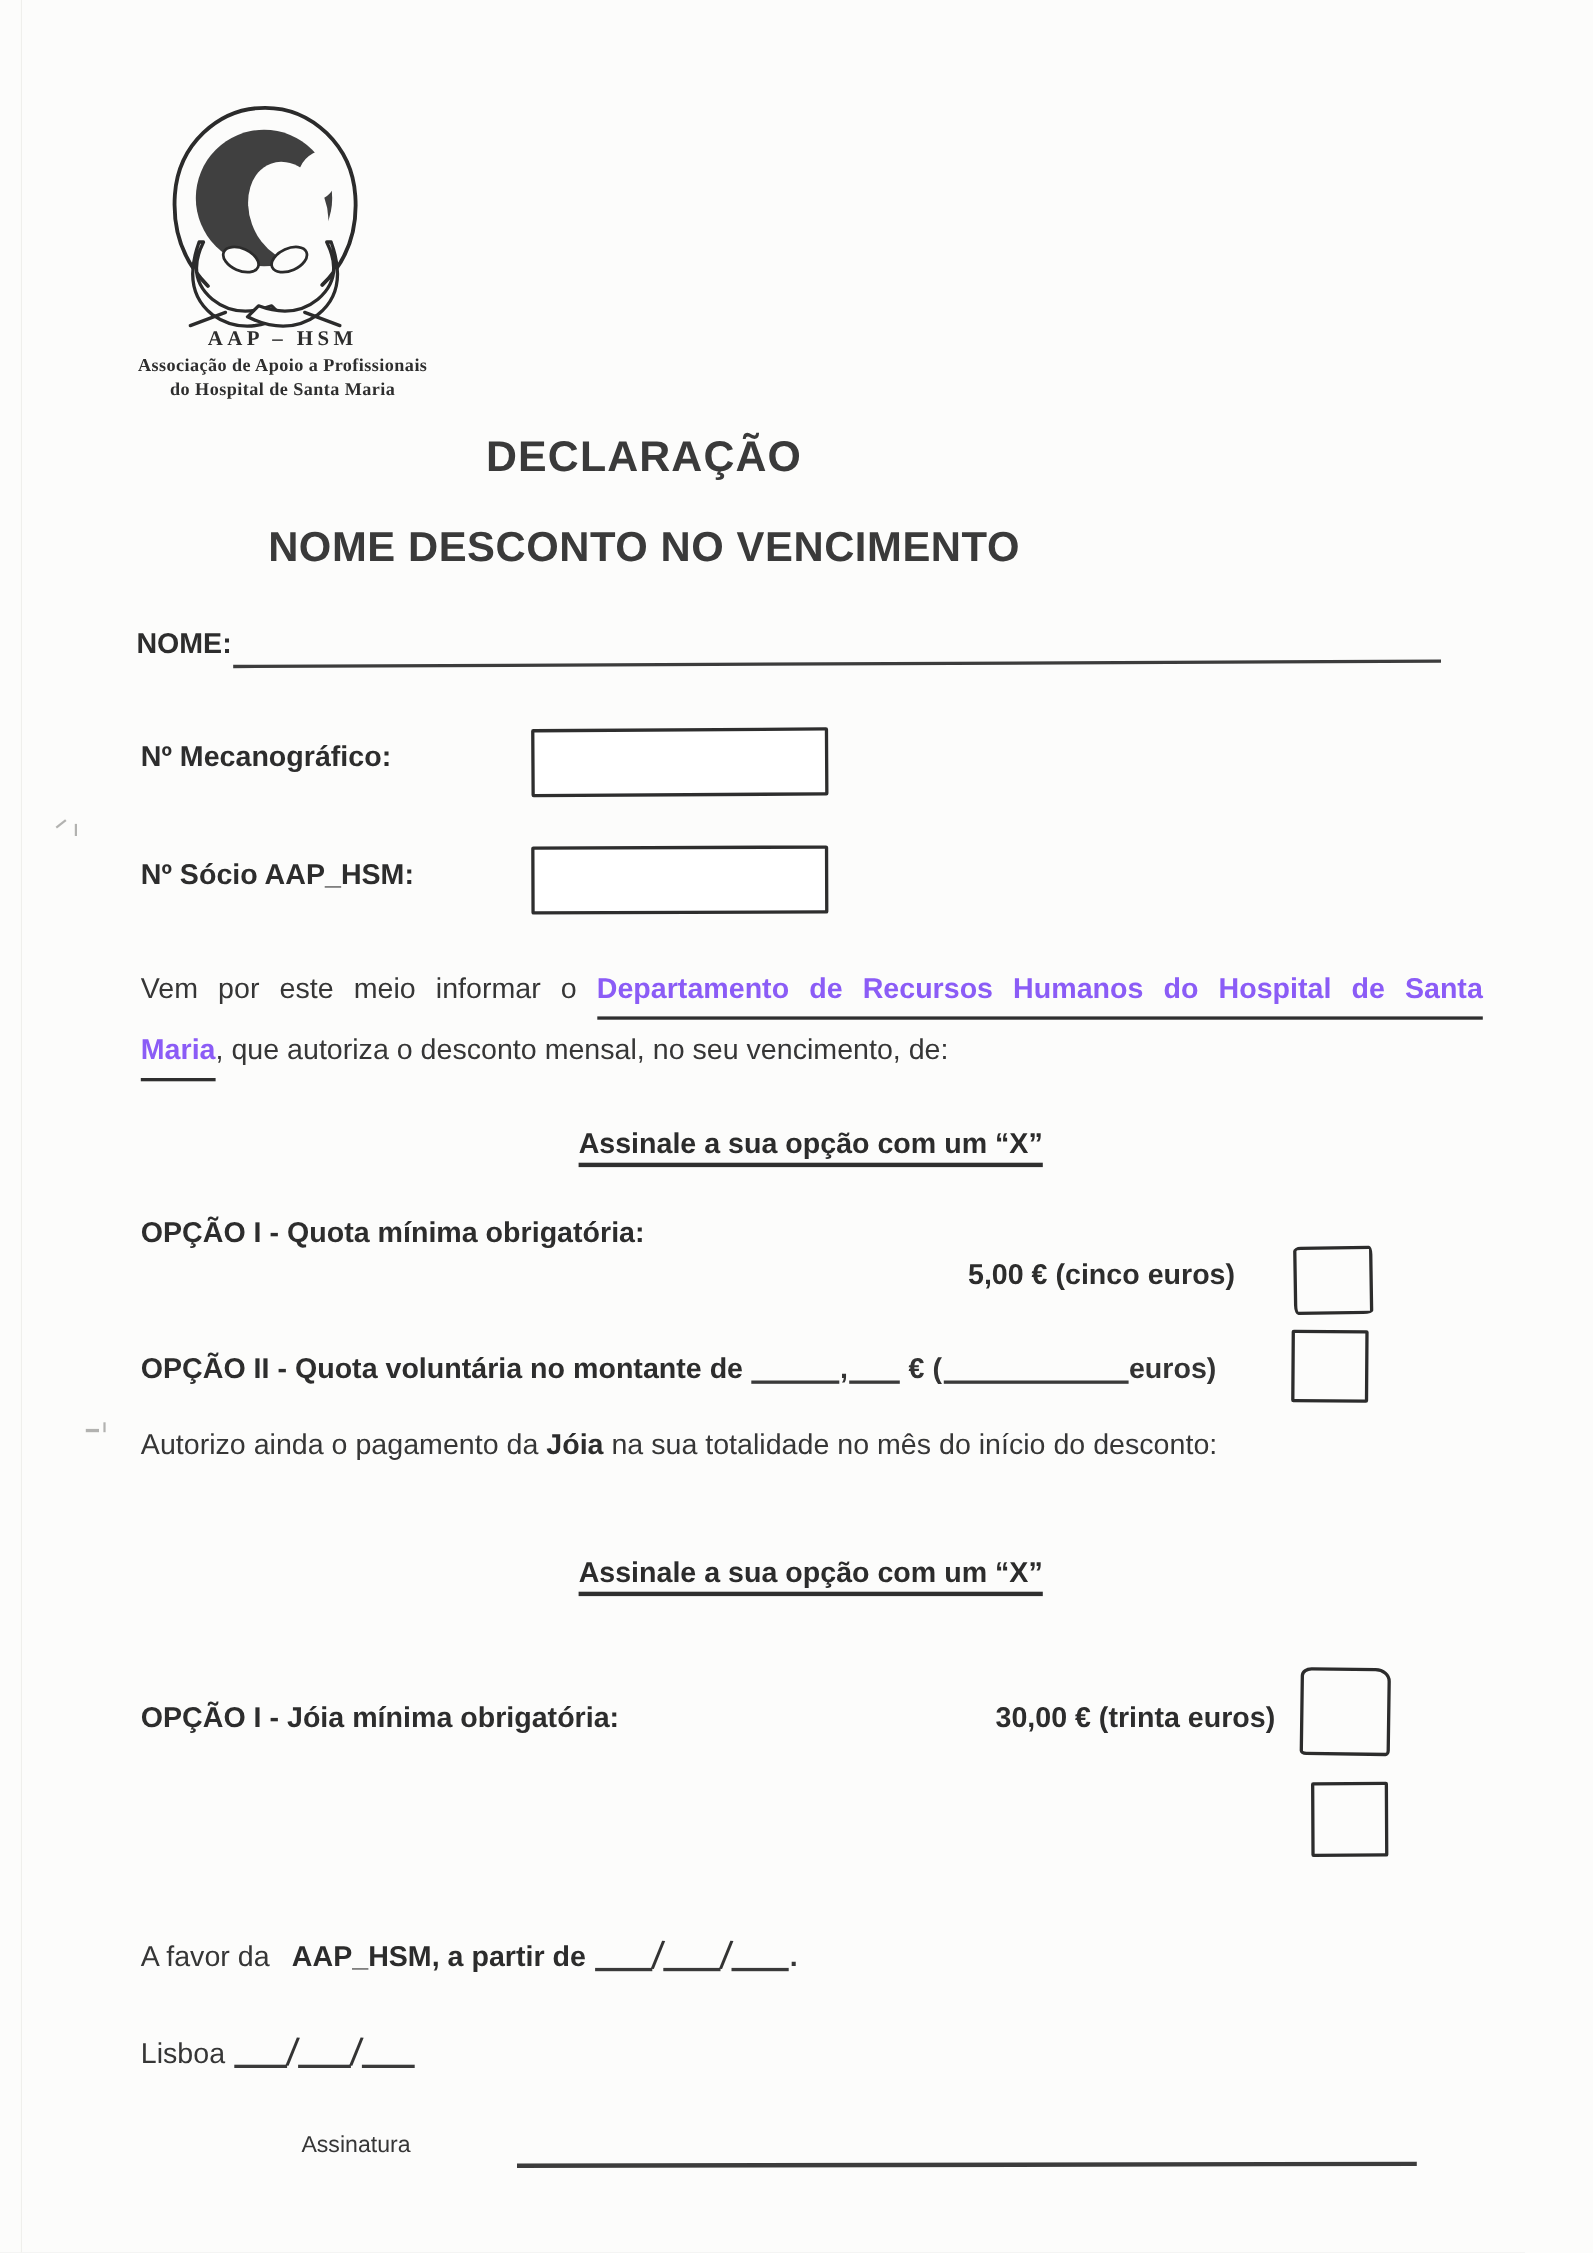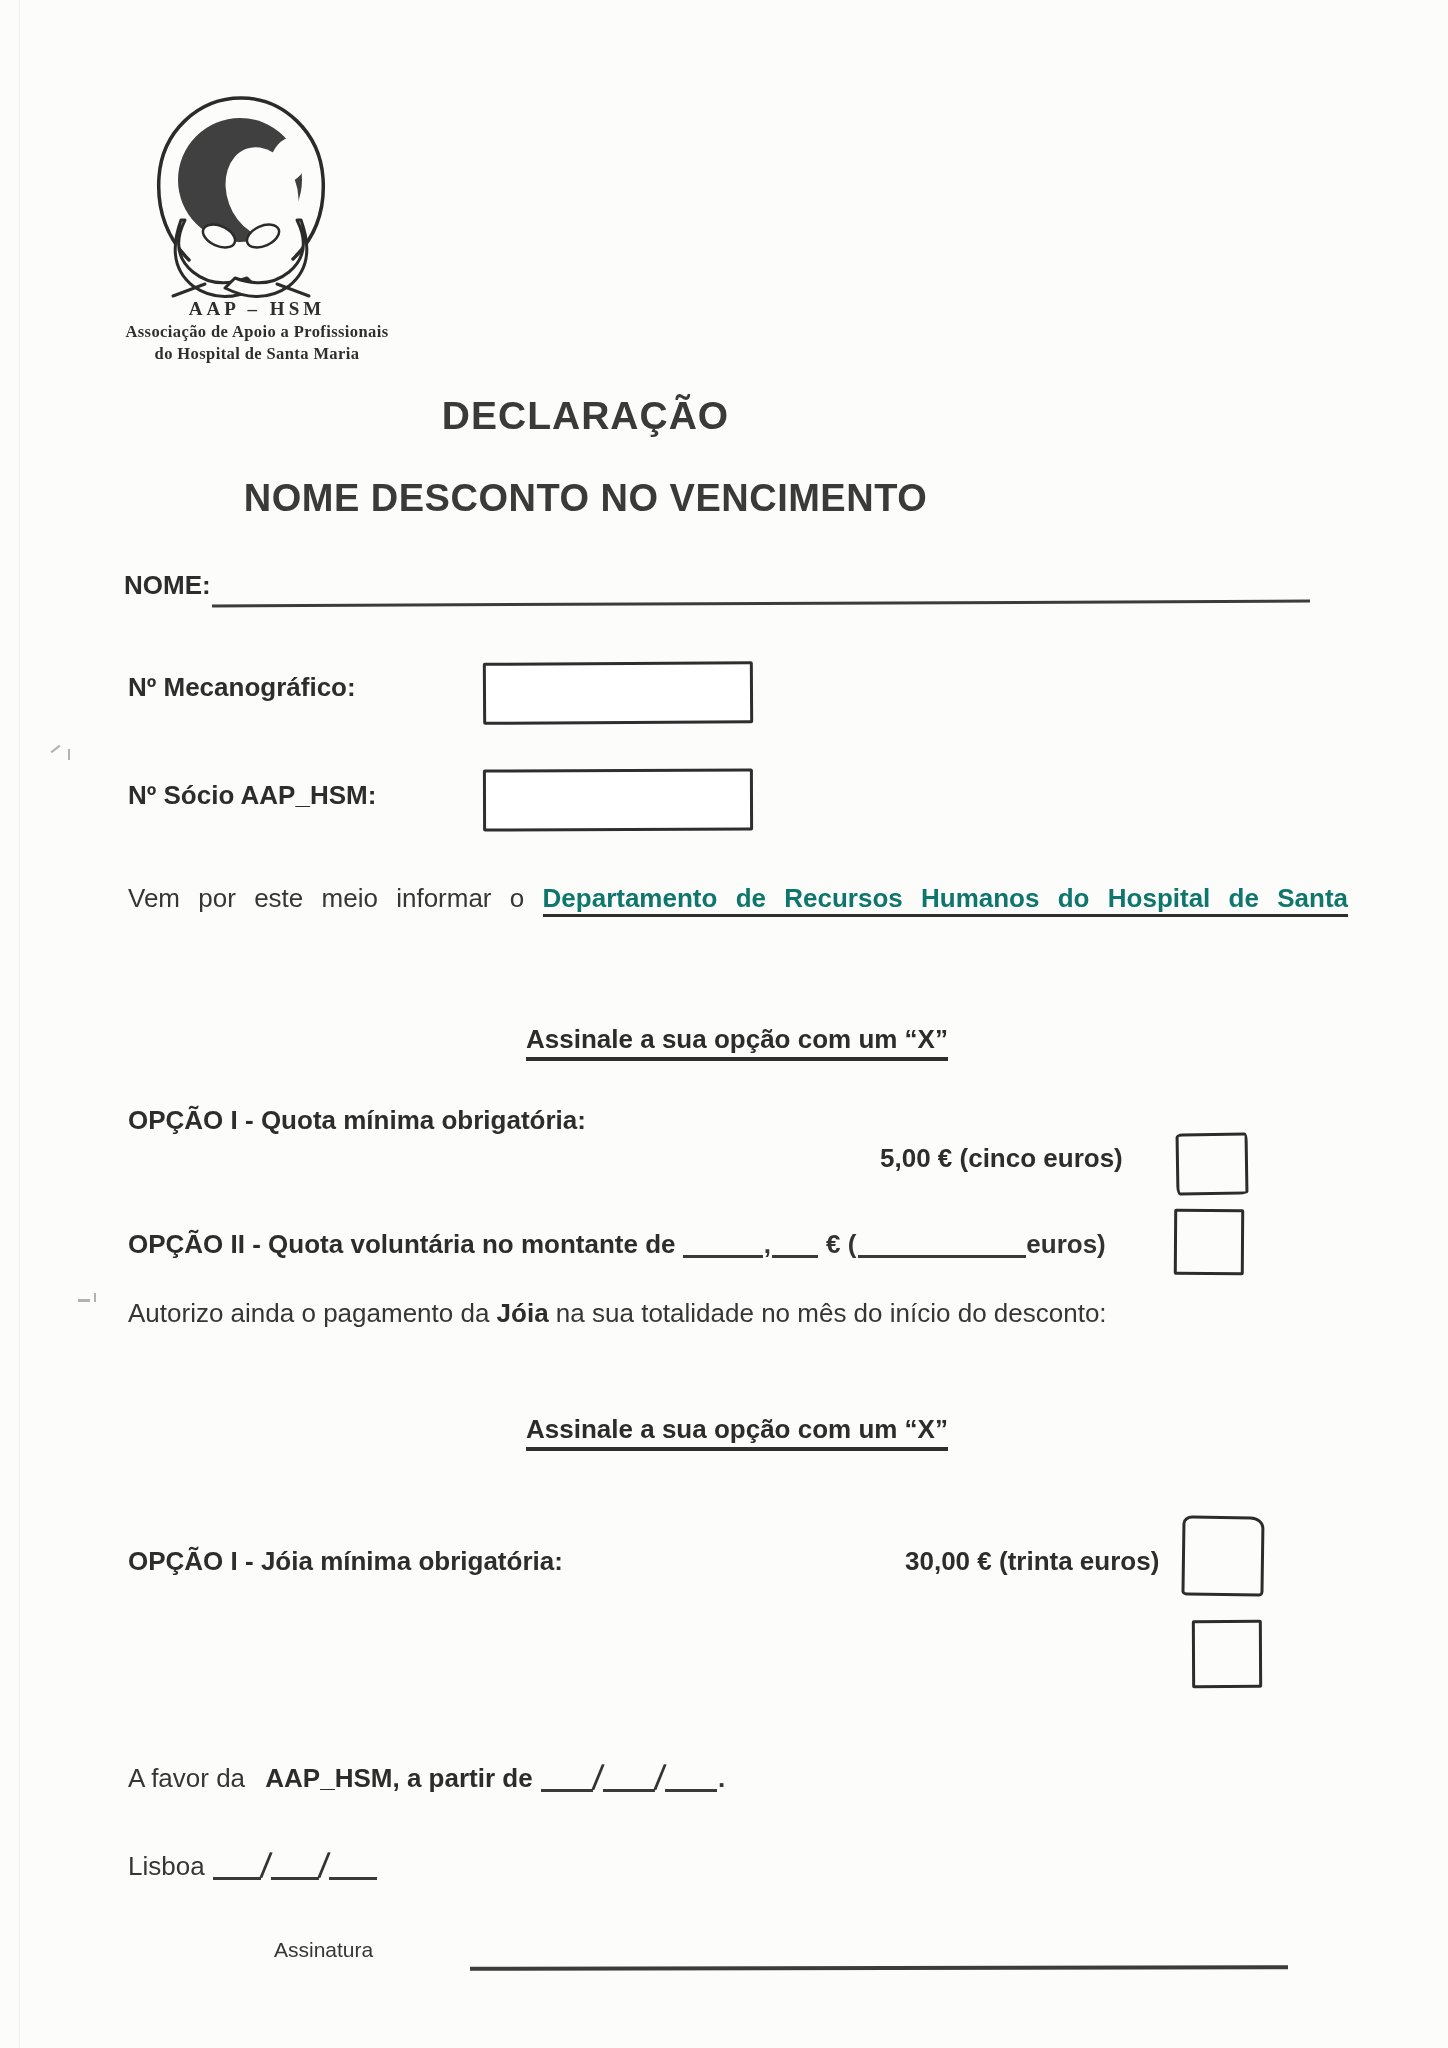--- a/index.html
+++ b/index.html
@@ -19,21 +19,21 @@
   }
   .org-abbr {font-size:19px; letter-spacing:4px; line-height:25px;}
   .org-name {font-size:16.5px; line-height:22px; letter-spacing:0.4px;}
   
   .title-block {left:118px; width:935px; text-align:center; font-weight:bold; color:#3a3a3a;}
   .page-title    {top:394px; font-size:39px; letter-spacing:1px;}
   .page-subtitle {top:477px; font-size:38px; letter-spacing:0.5px;}
   
   .lbl  {font-weight:bold; font-size:26px; color:#2d2d2d; white-space:nowrap;}
   .body {font-size:26px; color:#363636; white-space:nowrap;}
-  .bold-underline {font-weight:bold; color:#0f766e; border-bottom:3px solid #2f2f2f; padding-bottom:1px;}
+  .bold-underline {font-weight:bold; color:#8b5cf6; border-bottom:3px solid #2f2f2f; padding-bottom:11px;}
   
   .write-line {height:0; border-top:3px solid #3c3c3c;}
   #nome-line {left:212px; top:602px; width:1098px; transform:rotate(-0.25deg);}
   #sig-line  {left:470px; top:1966px; width:818px; border-top-width:4px; transform:rotate(-0.12deg);}
   .input-box {
     left:483px; width:264px; height:56px; background:#ffffff;
     border:3px solid #2e2e2e; border-radius:2px;
   }
   #box-mecanografico {top:662px; transform:rotate(-0.35deg);}
   #box-socio         {top:769px; transform:rotate(-0.2deg);}
@@ -108,20 +108,21 @@
   <div class="abs write-line" id="nome-line"></div>
 
   <div class="abs lbl" style="left:128px; top:672px;">Nº Mecanográfico:</div>
   <div class="abs input-box" id="box-mecanografico"></div>
 
   <div class="abs lbl" style="left:128px; top:780px;">Nº Sócio AAP_HSM:</div>
   <div class="abs input-box" id="box-socio"></div>
 
   <div class="abs intro">
     <div class="l1"><span>Vem por este meio informar o</span> <span class="bold-underline">Departamento de Recursos Humanos do Hospital de Santa</span></div>
+    <div class="l2"><span class="bold-underline">Maria</span><span>, que autoriza o desconto mensal, no seu vencimento, de:</span></div>
   </div>
 
   <div class="abs mark-instruction-wrap" style="top:1024px;">
     <span class="mark-instruction">Assinale a sua opção com um “X”</span>
   </div>
 
   <div class="abs lbl" style="left:128px; top:1105px;">OPÇÃO I  -  Quota mínima obrigatória:</div>
   <div class="abs lbl" style="left:880px; top:1143px;">5,00 € (cinco euros)</div>
   <div class="abs cb" id="cb-quota-1"></div>
 

